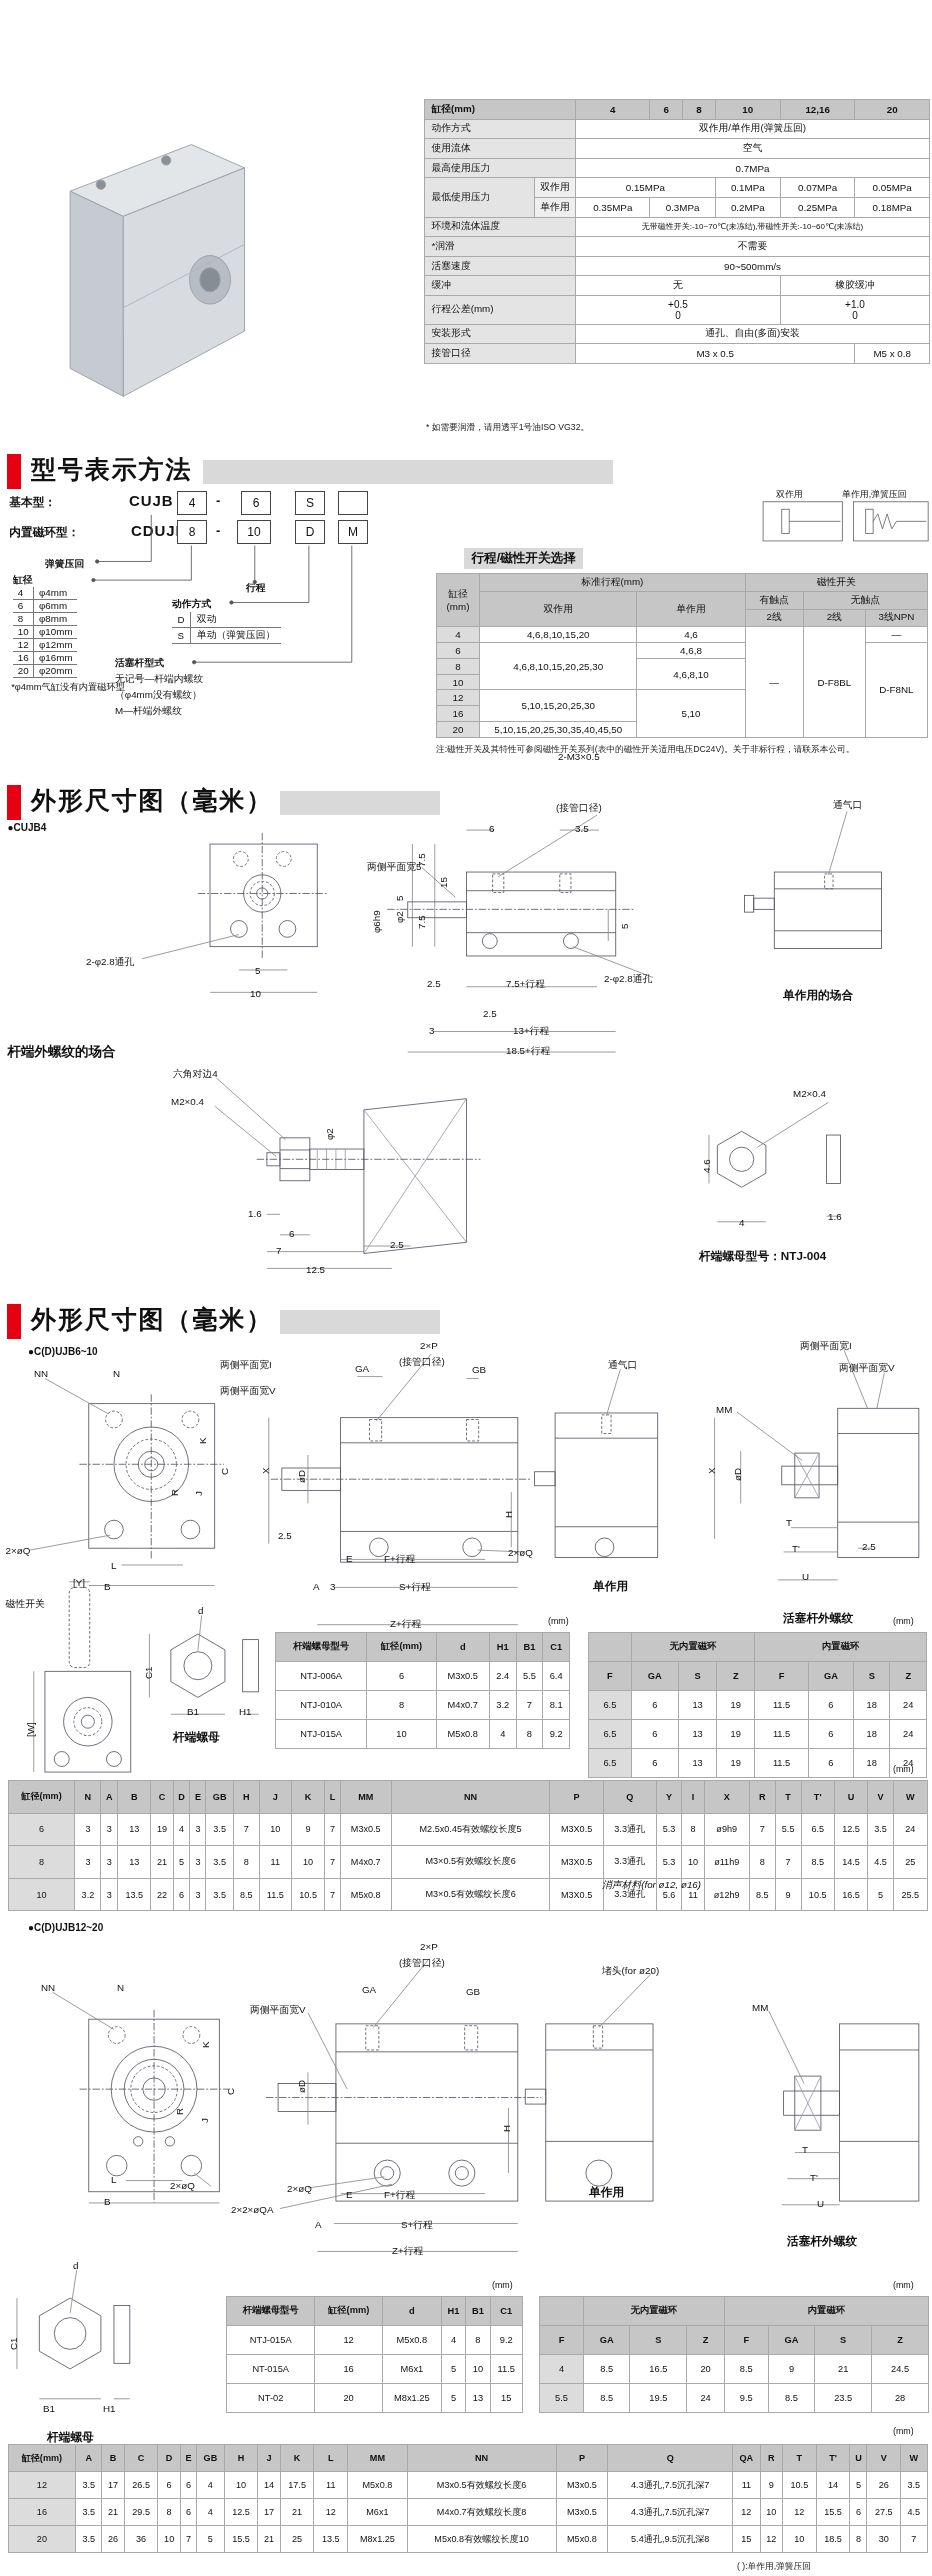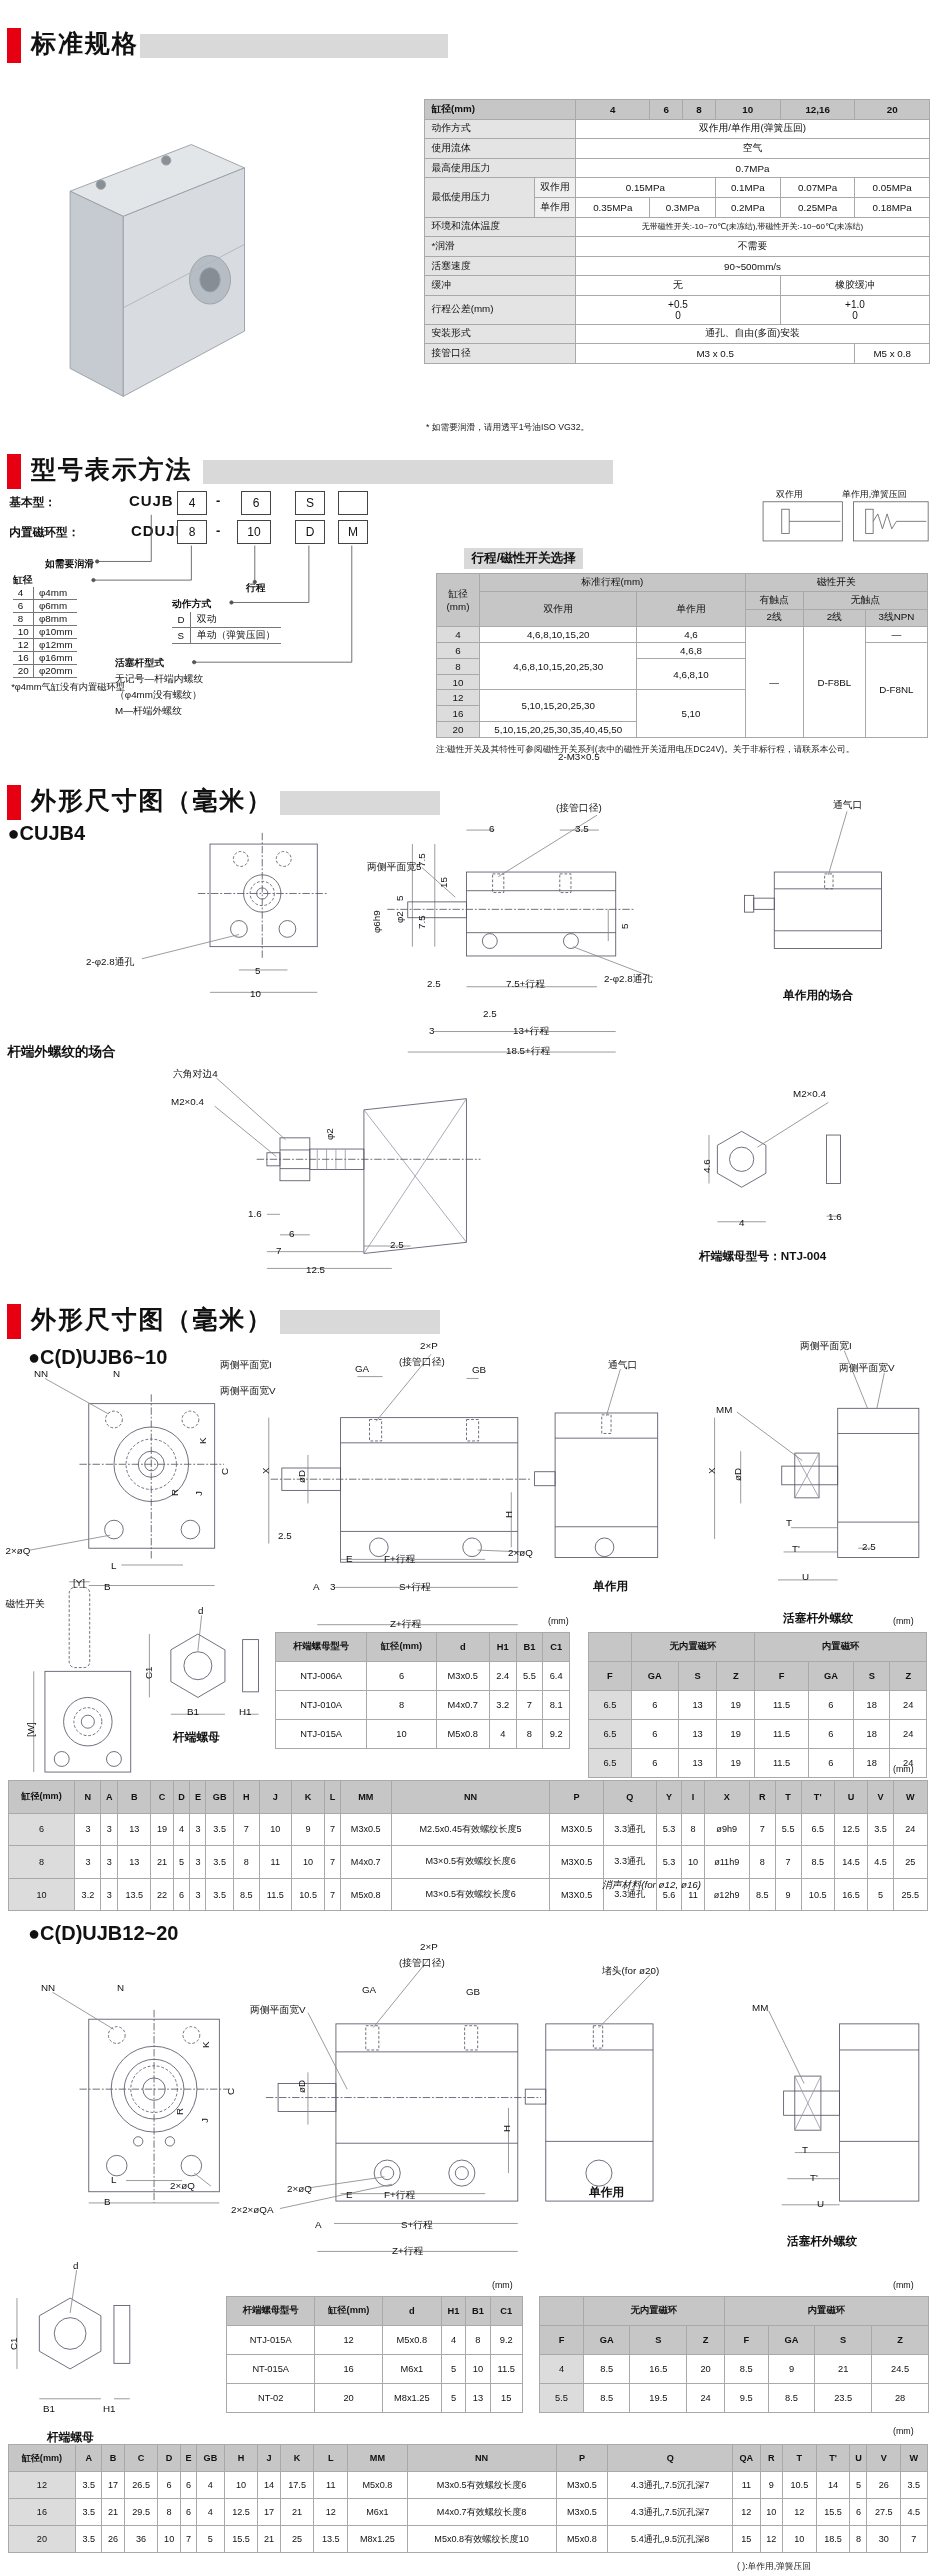--- a/index.html
+++ b/index.html
@@ -32,21 +32,21 @@
   .dtable tbody[data-table] tr:first-child td{background:#c6c6c6;font-weight:bold}
   .dtable tr.hd2 td{background:#c6c6c6;font-weight:bold}
   .shade1 tbody[data-table] tr:not(:first-child) td:first-child{background:#dcdcdc}
   #nut610 td,#mag610 td{height:22.4px}
   #nut1220 td,#mag1220 td{height:22.4px}
   #dim610 td{height:26px;font-size:9.1px}
   #dim1220 td{height:20.5px;font-size:9.1px}
   
   .dlabel{position:absolute;font-size:9.8px;white-space:nowrap;color:#111;line-height:1}
   .rot{transform:rotate(-90deg);transform-origin:0 0}
-  .b1{font-size:20px;font-weight:bold}
+  .b1{font-size:10px;font-weight:bold}
   .sh{font-size:13.5px;font-weight:bold}
   .cap{font-size:11.7px;font-weight:bold}
   .mm{font-size:8.9px}
   
   .mlabel{position:absolute;font-size:11.7px;font-weight:bold;white-space:nowrap}
   .mcode{position:absolute;font-size:15px;font-weight:bold;letter-spacing:0.9px}
   .mbox{position:absolute;width:28px;height:21.5px;border:1.2px solid #444;display:flex;
         align-items:center;justify-content:center;font-size:12px;background:#fff}
   .mdash{position:absolute;font-size:13px;font-weight:bold}
   .mtext{position:absolute;font-size:9.8px;white-space:nowrap}
@@ -56,25 +56,20 @@
   .act-tbl{position:absolute;left:172px;top:612px;font-size:9.8px}
   .act-tbl td{border-bottom:0.9px solid #777;padding:0.9px 5.6px}
   .act-tbl td:first-child{border-right:0.9px solid #777}
   #art{position:absolute;left:0;top:0;pointer-events:none}
 </style>
 </head>
 <body>
 
 <div id="page">
 
-  <div class="sec" style="top:26px">
-    <span class="graybar" style="left:140px;width:308px"></span>
-    <span class="red"></span>
-    <span class="sec-title">标准规格</span>
-  </div>
   <div class="sec" style="top:452px">
     <span class="graybar" style="left:203px;width:410px"></span>
     <span class="red"></span>
     <span class="sec-title">型号表示方法</span>
   </div>
   <div class="sec" style="top:783px">
     <span class="graybar" style="left:280px;width:160px"></span>
     <span class="red"></span>
     <span class="sec-title">外形尺寸图（毫米）</span>
   </div>
@@ -185,21 +180,21 @@
   <span class="mbox" style="left:241px;top:491px">6</span>
   <span class="mbox" style="left:295px;top:491px">S</span>
   <span class="mbox" style="left:338px;top:491px"></span>
   <span class="mlabel" style="left:9.3px;top:525px">内置磁环型：</span>
   <span class="mcode" style="left:131px;top:522px">CDUJB</span>
   <span class="mbox" style="left:177px;top:520px">8</span>
   <span class="mdash" style="left:216px;top:523px">-</span>
   <span class="mbox" style="left:237px;top:520px;width:32px">10</span>
   <span class="mbox" style="left:295px;top:520px">D</span>
   <span class="mbox" style="left:338px;top:520px">M</span>
-  <span class="mtext" style="left:45px;top:558px;font-weight:bold">如需要润滑</span>
+  <span class="mtext" style="left:45px;top:558px;font-weight:bold">弹簧压回</span>
   <span class="mtext" style="left:13px;top:574px;font-weight:bold">缸径</span>
   <table class="bore-tbl">
     <tbody data-table="model.bores">
         <tr>
           <td>4</td>
           <td>φ4mm</td>
         </tr>
         <tr>
           <td>6</td>
           <td>φ6mm</td>

